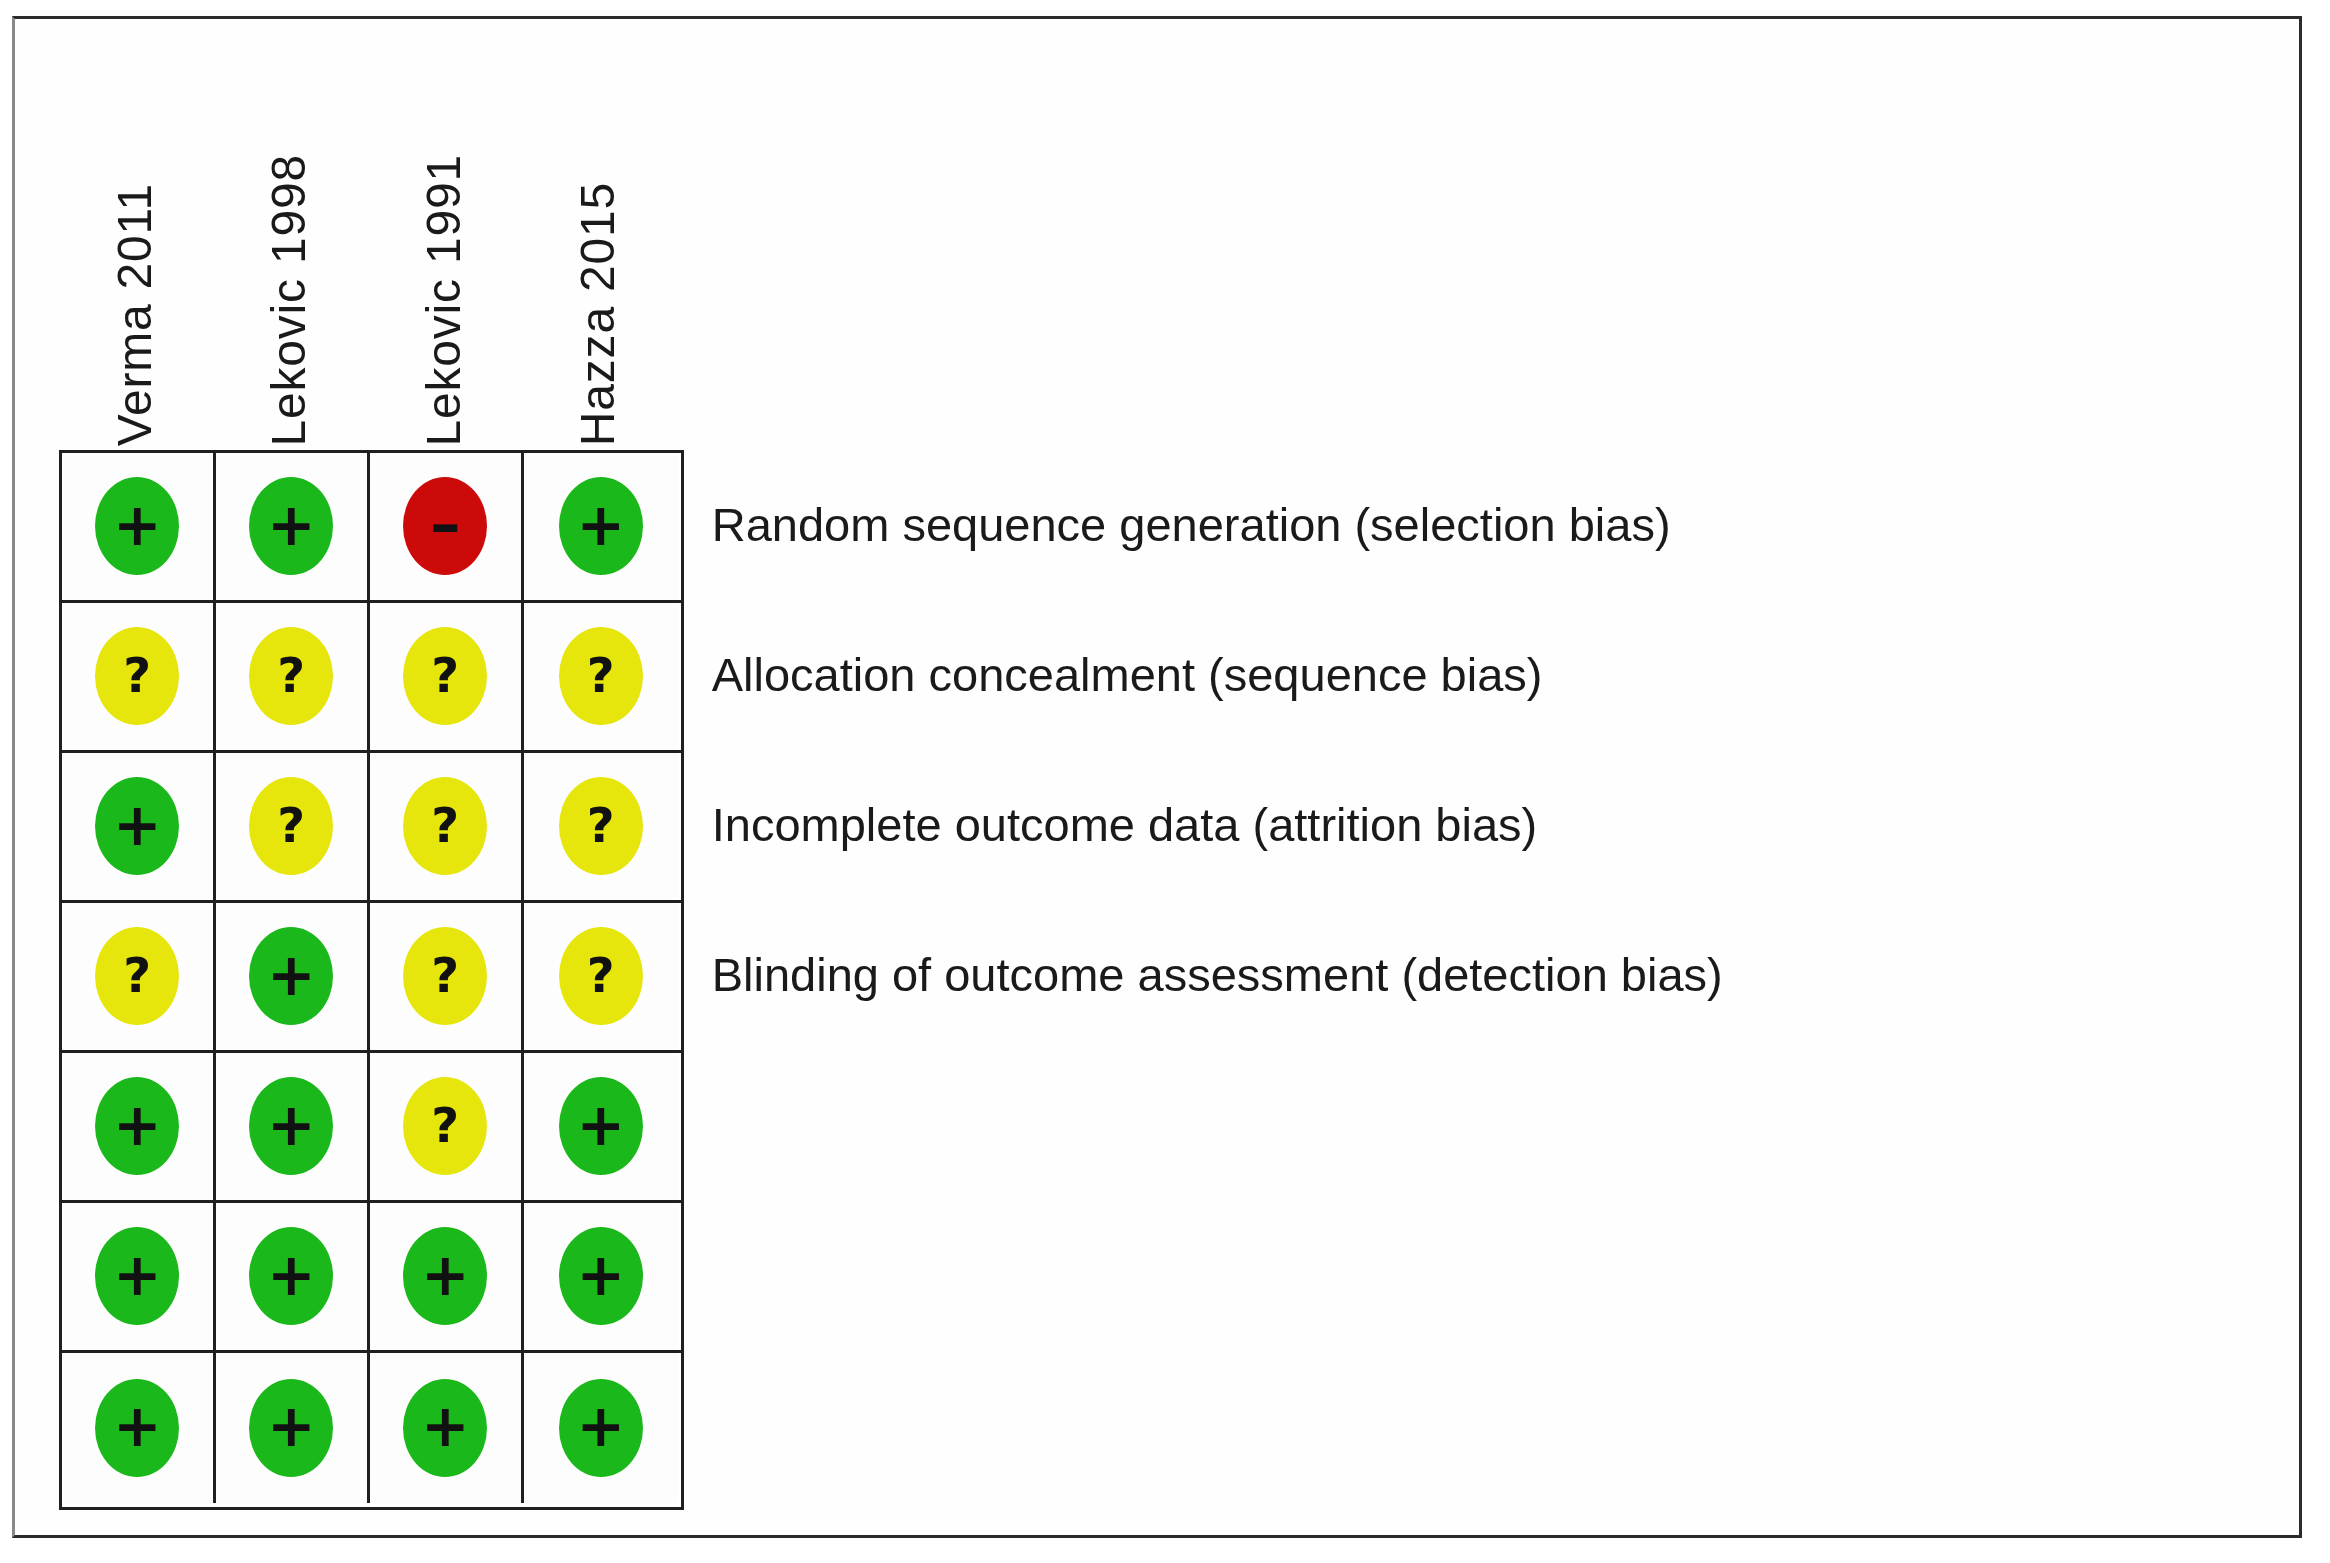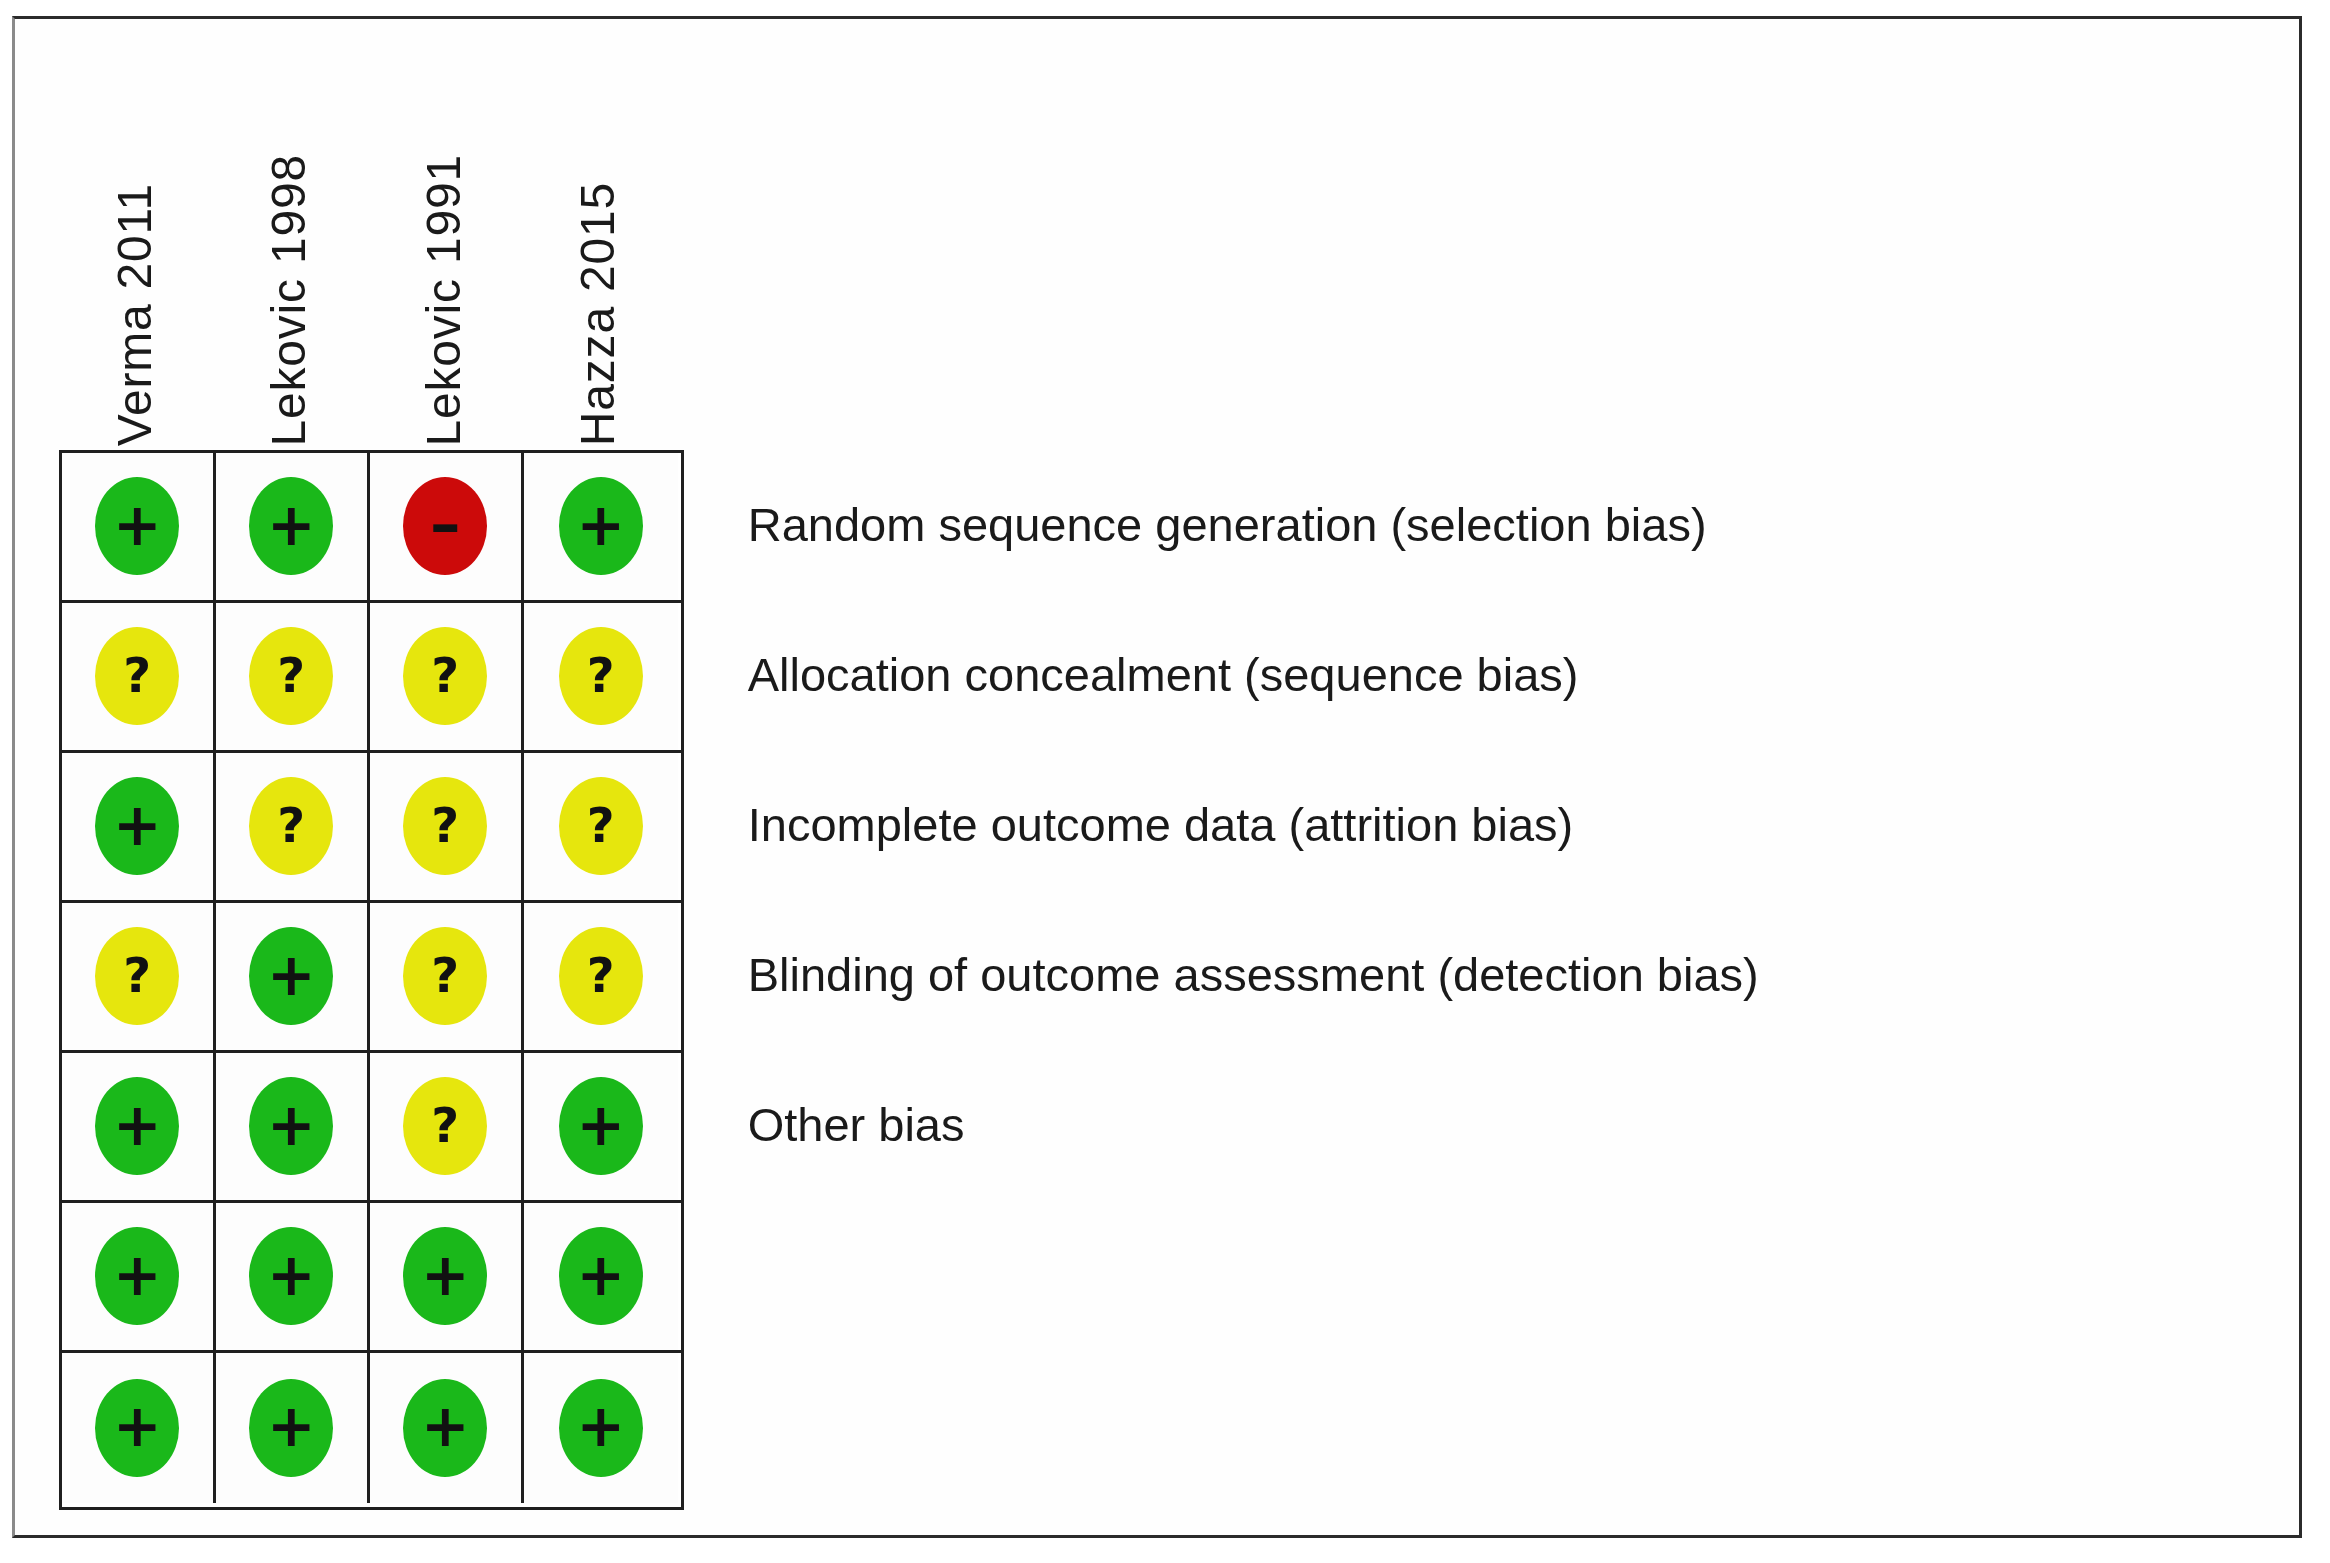--- a/index.html
+++ b/index.html
@@ -122,21 +122,20 @@
   }
   .row-label {
     height: 150px;
     display: flex;
     align-items: center;
     font-size: 47px;
     color: #1a1a1a;
     white-space: nowrap;
     letter-spacing: 0px;
     font-family: "Liberation Sans", sans-serif;
-    margin-left: 36px;
   }
 </style>
 </head>
 <body>
 
 <div id="figure-frame">
 
   <div id="column-headers">
       <div class="col-header" style="left: 0px;">
         <span class="rot">Verma 2011</span>
@@ -307,17 +306,16 @@
           </div>
         </div>
       </div>
     </div>
 
   <div id="row-labels">
       <div class="row-label">Random sequence generation (selection bias)</div>
       <div class="row-label">Allocation concealment (sequence bias)</div>
       <div class="row-label">Incomplete outcome data (attrition bias)</div>
       <div class="row-label">Blinding of outcome assessment (detection bias)</div>
-      <div class="row-label">Other bias</div>
     </div>
 
 </div>
 
 
 </body></html>

